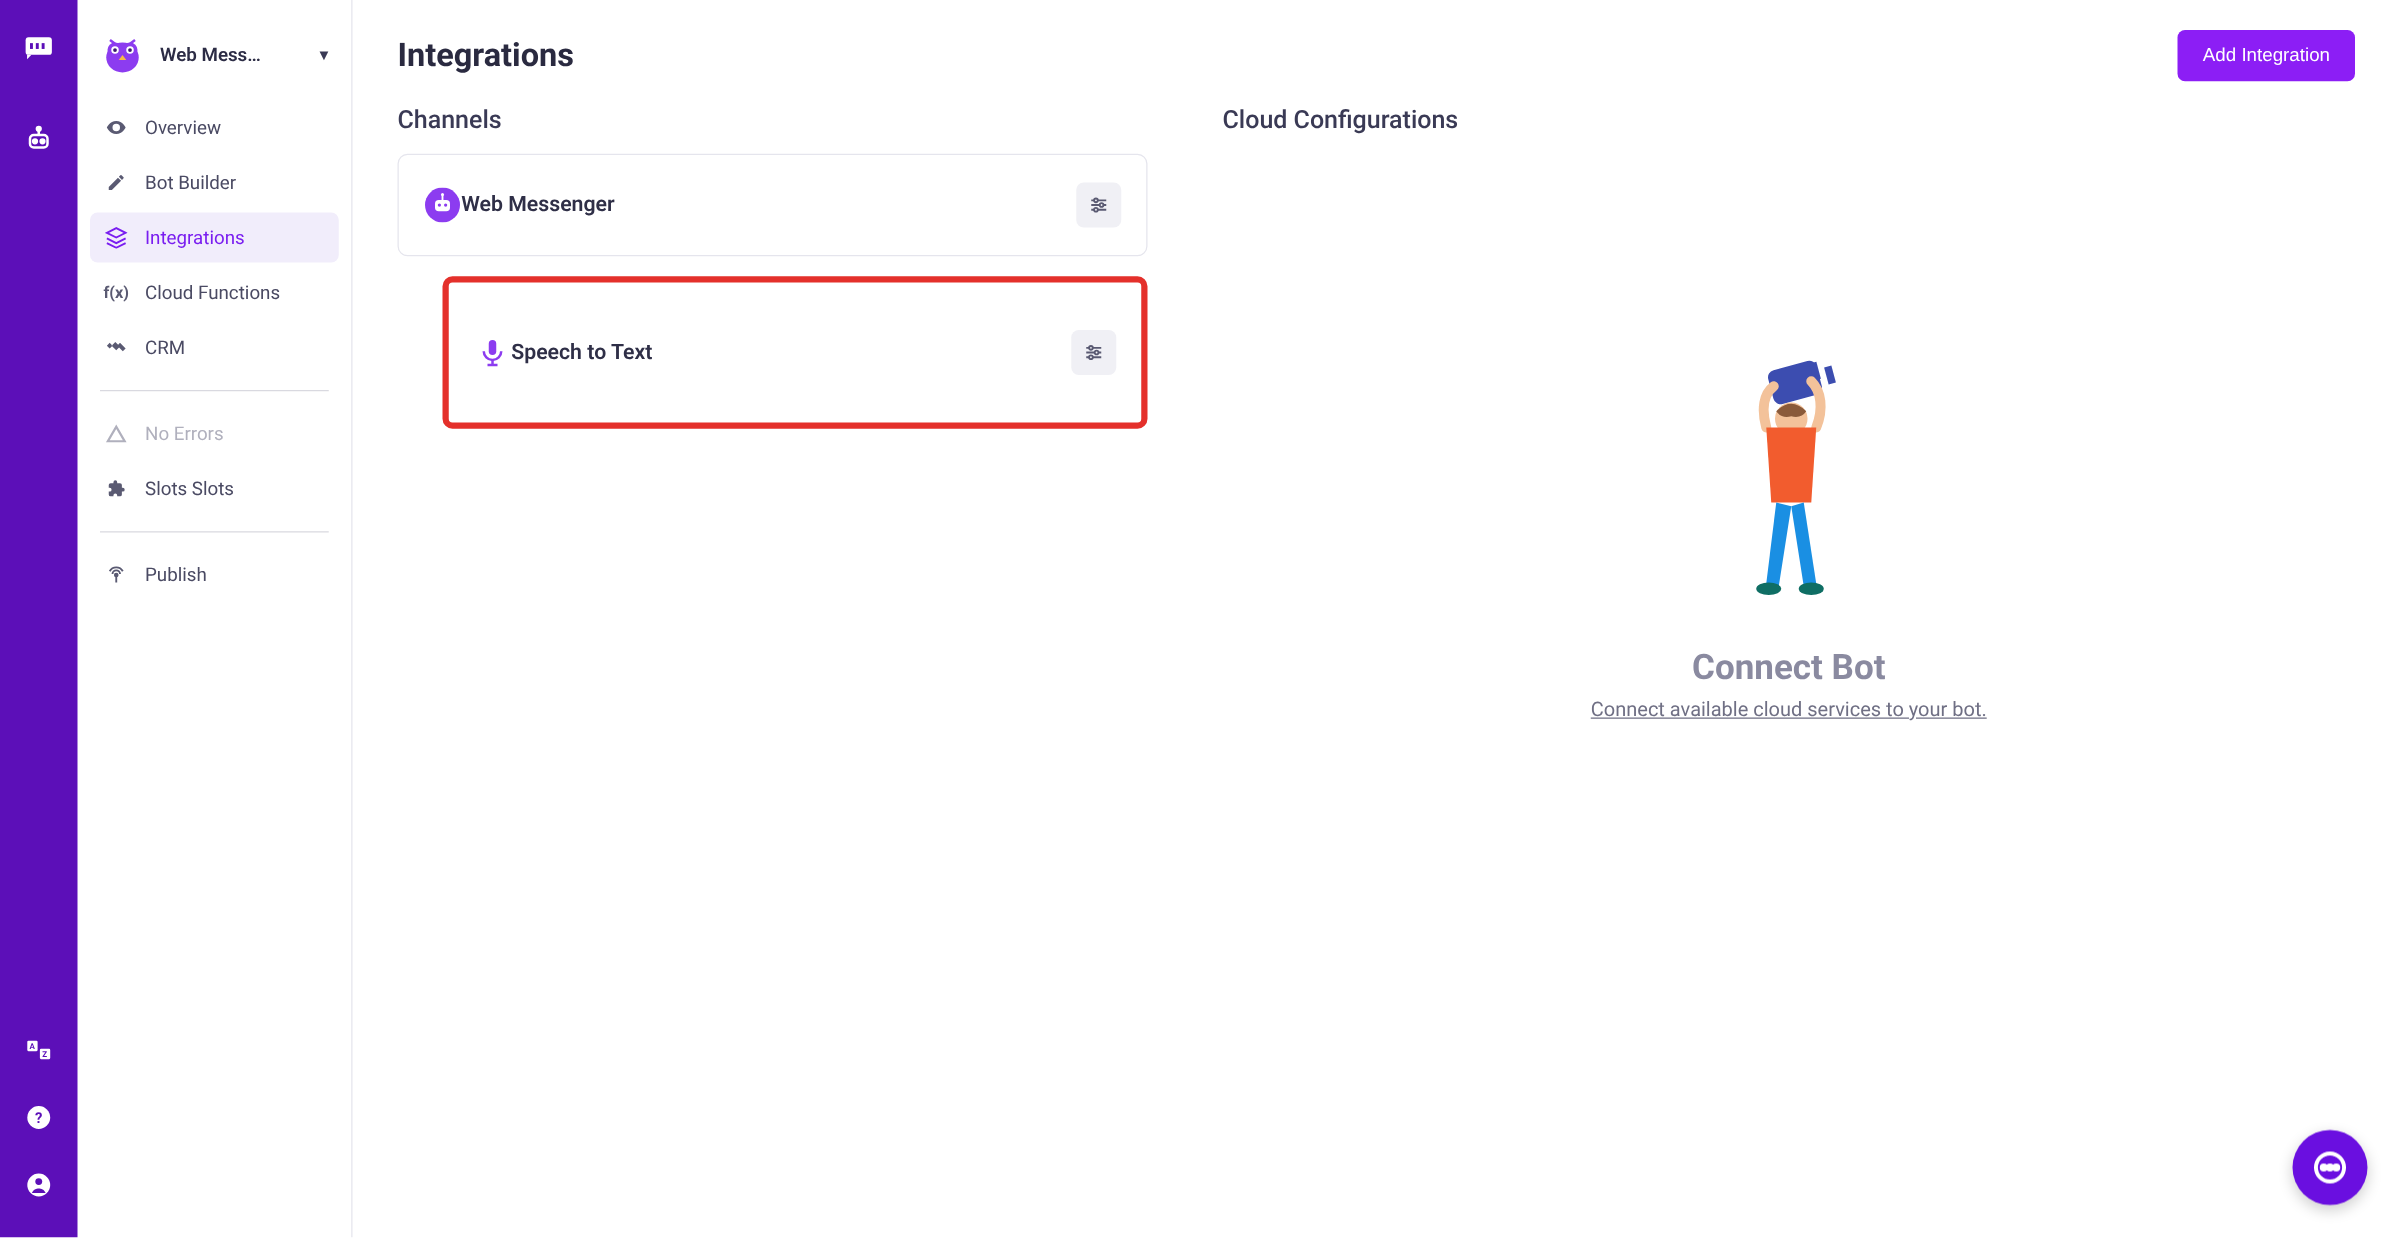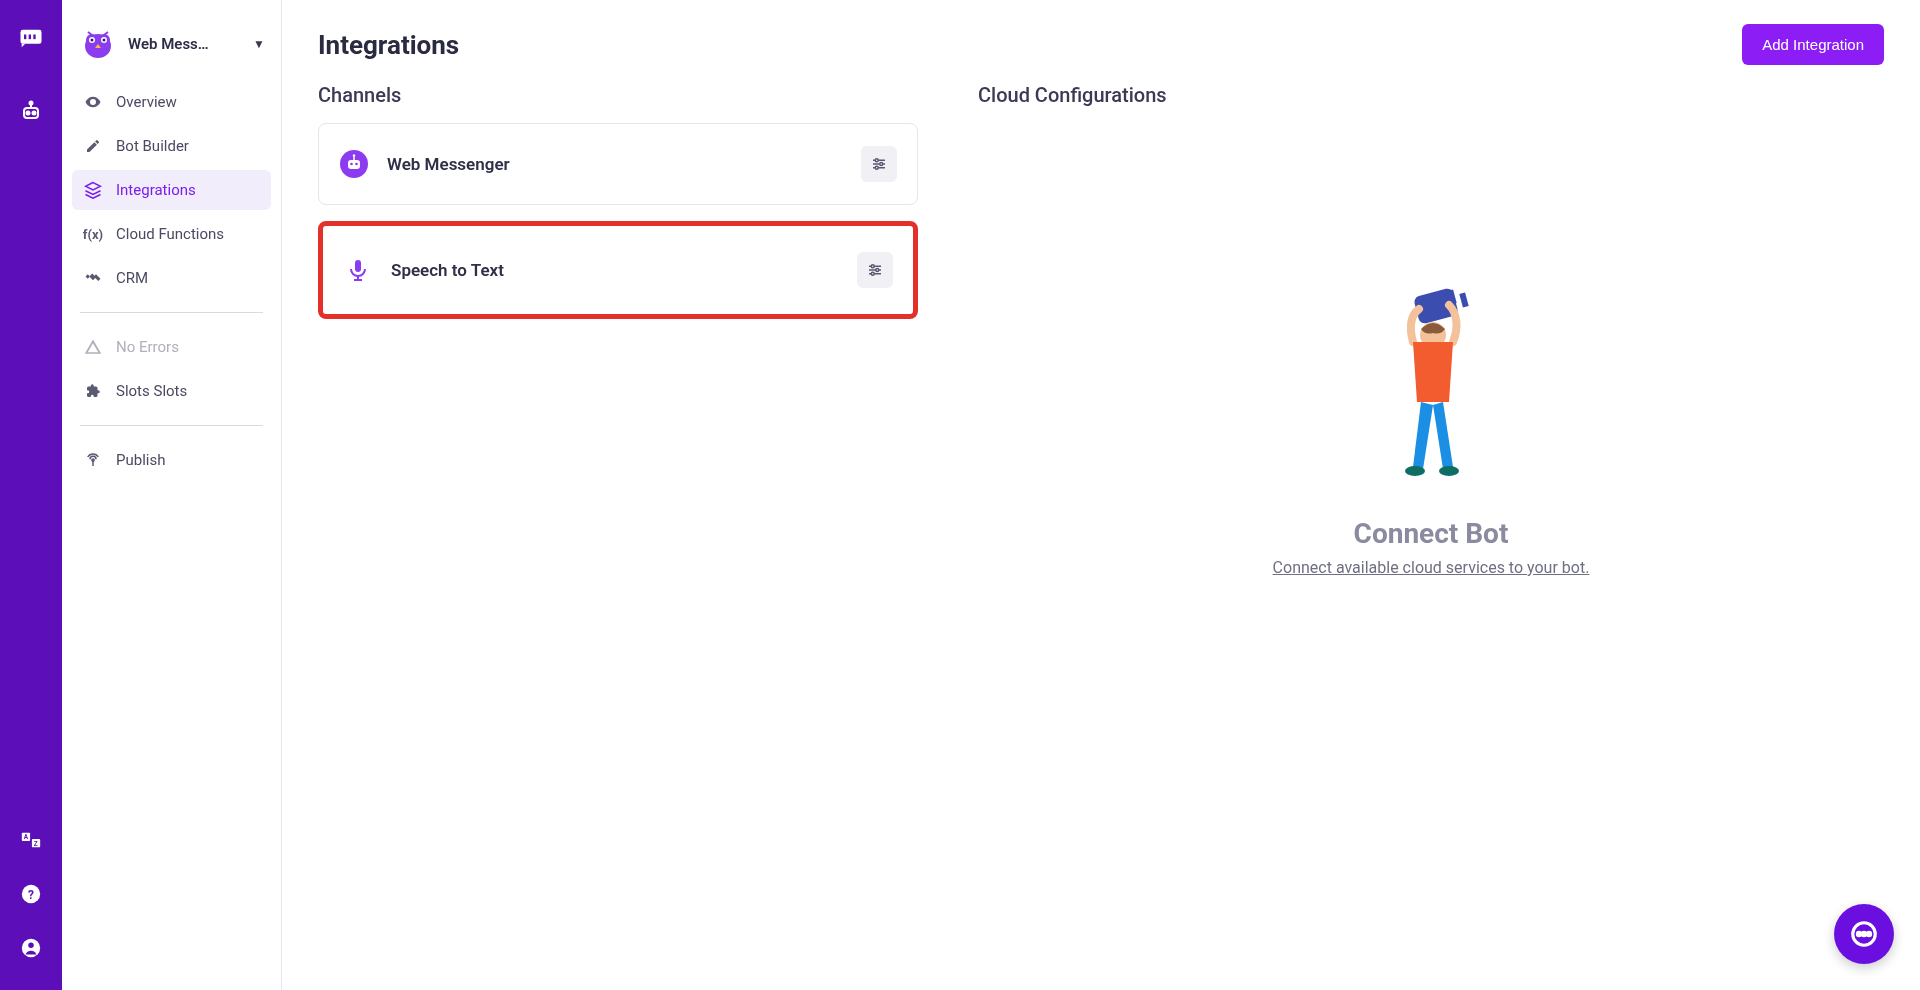--- a/index.html
+++ b/index.html
@@ -120,27 +120,27 @@
     margin-bottom: 16px;
     font-weight: 500;
   }
 
   .channel-card {
     border: 1px solid #e5e5ed;
     border-radius: 8px;
     padding: 22px 20px;
     display: flex;
     align-items: center;
-    gap: 18px;
     margin-bottom: 16px;
     background: #fff;
   }
   .channel-card.highlight {
     border: 5px solid #e4302b;
-    padding: 26px 20px;
+    padding: 38px 20px;
+    margin-left: 36px;
   }
   .channel-icon {
     width: 30px; height: 30px;
     display:flex; align-items:center; justify-content:center;
   }
   .channel-label {
     flex: 1;
     font-size: 17px;
     color: #2f2f47;
     font-weight: 600;

